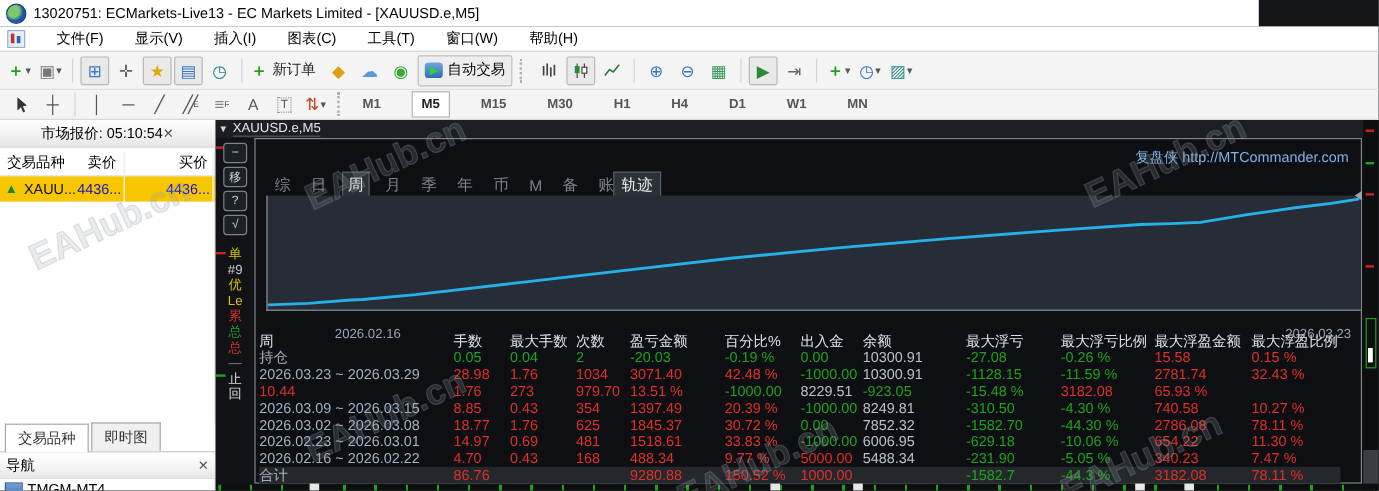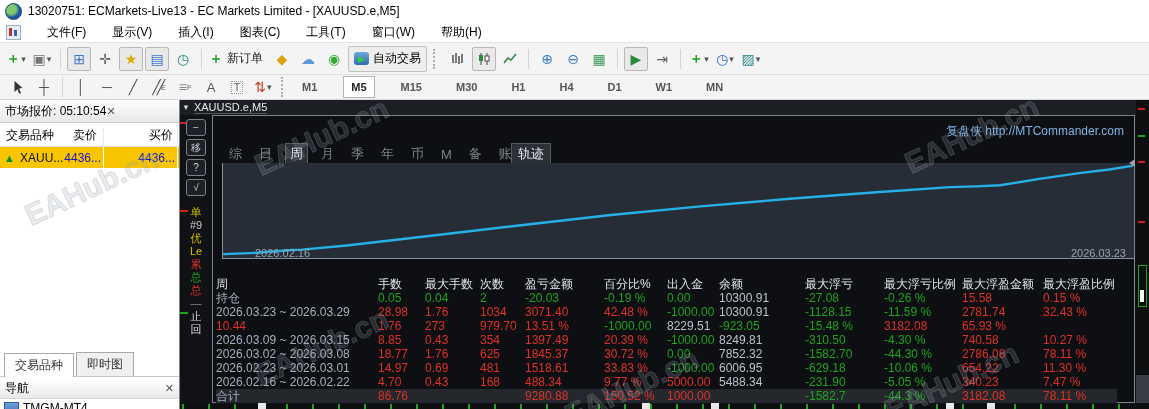--- a/index.html
+++ b/index.html
@@ -1,19 +1,19 @@
 <!DOCTYPE html>
 <html><head>
 <meta charset="utf-8">
 <style>
   html,body{margin:0;padding:0;background:#888;}
   #app{position:relative;width:1149px;height:409px;overflow:hidden;
        font-family:"Liberation Sans",sans-serif;font-size:12px;background:#14161a;}
   
-  .titlebar{position:absolute;left:0;top:0;width:1149px;height:22px;background:#ffffff;
+  .titlebar{position:absolute;left:0;top:0;width:1049px;height:22px;background:#ffffff;
             display:flex;align-items:center;gap:6px;padding-left:5px;box-sizing:border-box;color:#000;}
   .mt4logo{width:15px;height:15px;border-radius:50%;
            background:radial-gradient(circle at 35% 35%,#7ec86e 0 35%,#1b56a8 60%);border:1px solid #1b3f7a;}
   .menubar{position:absolute;left:0;top:22px;width:1149px;height:21px;background:#ffffff;
            display:flex;align-items:center;gap:26px;padding-left:6px;box-sizing:border-box;color:#000;
            border-bottom:1px solid #e4e4e4;}
   .micon{width:13px;height:13px;background:#e8eef6;border:1px solid #9ab0c8;position:relative;}
   .micon:before{content:"";position:absolute;left:2px;top:2px;width:3px;height:8px;background:#c03030;}
   .micon:after{content:"";position:absolute;left:7px;top:4px;width:3px;height:6px;background:#3060c0;}
   .menu-item{cursor:default;}
@@ -34,21 +34,21 @@
   .at-icon{width:15px;height:13px;background:linear-gradient(#6fa8dc,#2e6db4);border-radius:3px;
            color:#2fd42f;font-size:9px;display:flex;align-items:center;justify-content:center;}
   .tfbtn{height:20px;padding:0 7px;display:flex;align-items:center;font-size:11px;color:#555;font-weight:bold;
          border:1px solid transparent;}
   .tfbtn.on{background:#ffffff;border:1px solid #b4b4b4;color:#222;}
   svg.mini{display:block;}
   
   .leftpanel{position:absolute;left:0;top:100px;width:180px;height:309px;background:#ffffff;
              border-right:1px solid #808080;box-sizing:border-box;color:#000;}
   .mw-title{height:22px;background:linear-gradient(#ffffff,#e7e7e7);border-bottom:1px solid #d0d0d0;
-            display:flex;align-items:center;padding:0 5px;justify-content:flex-start;}
+            display:flex;align-items:center;padding:0 5px;justify-content:center;}
   .mw-cols{height:23px;display:flex;align-items:center;border-bottom:1px solid #e0e0e0;position:relative;}
   .mw-cols span{position:absolute;top:4px;}
   .closex{color:#555;font-size:11px;}
   .mw-row{height:21px;background:#f7c600;display:flex;align-items:center;position:relative;font-weight:bold;}
   .mw-row .sym{position:absolute;left:20px;color:#111;font-weight:normal;}
   .mw-row .arr{position:absolute;left:4px;color:#0e8a30;font-size:11px;}
   .mw-row .bid{position:absolute;right:78px;color:#1515c8;font-weight:normal;}
   .mw-row .ask{position:absolute;right:4px;color:#1515c8;font-weight:normal;}
   .mw-vline{position:absolute;top:0;bottom:0;width:1px;background:#e8e8e8;}
   .bottom-tabs{position:absolute;left:0;top:253px;width:100%;height:24px;border-bottom:1px solid #c8c8c8;
@@ -77,21 +77,21 @@
   .p-site{position:absolute;right:10px;top:7px;color:#7fb2e5;font-size:12px;}
   .p-tabs{position:absolute;left:12px;top:27px;display:flex;gap:9px;color:#7d8288;font-size:13px;align-items:center;}
   .ptab{padding:1px 4px;}
   .ptab.on{background:#2c3138;border:1px solid #555c63;color:#e8ecf0;}
   .trace{position:absolute;left:298px;top:27px;padding:1px 6px;background:#2c3138;border:1px solid #555c63;
          color:#e8ecf0;font-size:13px;}
   .plot{position:absolute;left:9px;top:47px;width:912px;height:96px;background:#272d36;
         border-left:1px solid #8a9096;border-bottom:1px solid #8a9096;box-sizing:border-box;}
   .endmark{position:absolute;right:-1px;top:43px;width:0;height:0;border-top:4px solid transparent;
            border-bottom:4px solid transparent;border-right:6px solid #9aa2aa;}
-  .pdate{position:absolute;top:131px;color:#97a3ae;font-size:11px;}
+  .pdate{position:absolute;top:157px;color:#97a3ae;font-size:11px;margin-left:24px;}
   .t-head{position:absolute;left:3px;top:161px;color:#dfe3e8;}
   .t-rows{position:absolute;left:3px;top:175px;}
   .trow{display:grid;grid-template-columns:162px 47px 55px 45px 79px 63px 52px 86px 79px 78px 81px 74px;
         height:14px;line-height:14px;white-space:nowrap;}
   .trow span:nth-child(4){text-align:left;padding-right:4px;}
   .trow.total{background:#24282d;}
   .c-r{color:#e03028}.c-g{color:#1fa31f}.c-w{color:#b9c2cc}.c-l{color:#a3b1bf}
   
   .bottomstrip{position:absolute;left:2px;top:304px;width:965px;height:5px;background:#0c0e10;
     background-image:repeating-linear-gradient(90deg,#1fa31f 0 2px,transparent 2px 26px);}

